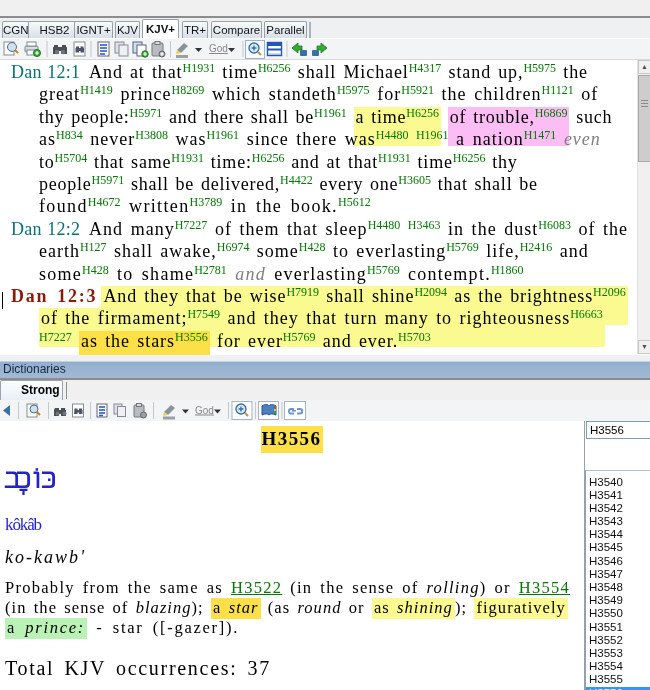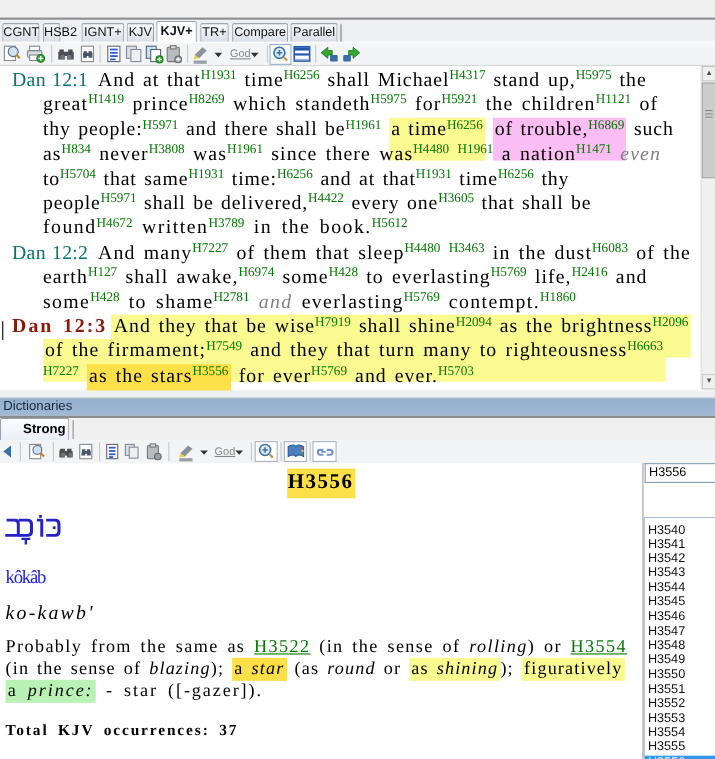--- a/index.html
+++ b/index.html
@@ -42,21 +42,21 @@
 </style>
 </head>
 <body>
 
 <div class="abs tbar" style="left:0;top:0;width:647px;height:15px;border-top:1px solid #7e95b2;margin-top:18px;">Bibles</div>
 <div class="abs" style="left:0;top:16px;width:650px;height:2px;background:#8c8c8c;"></div>
 <div class="abs" style="left:0;top:18px;width:650px;height:21px;background:#eef0f2;"></div>
 
 <div class="abs tabrow" style="left:0;top:19px;width:650px;height:20px;">
   <div class="tab" style="left:2px;width:34px;">CGNT</div>
-  <div class="tab" style="left:39px;width:16px;">HSB2</div>
+  <div class="tab" style="left:28px;width:53px;">HSB2</div>
   <div class="tab" style="left:74px;width:39px;">IGNT+</div>
   <div class="tab" style="left:115px;width:25px;">KJV</div>
   <div class="tab sel" style="left:142px;width:37px;">KJV+</div>
   <div class="tab" style="left:182px;width:26px;">TR+</div>
   <div class="tab" style="left:211px;width:51px;">Compare</div>
   <div class="tab" style="left:264px;width:43px;">Parallel</div>
   <div class="abs" style="left:309px;top:3px;width:2px;height:16px;background:#aab2bc;"></div>
   <div class="abs" style="left:0;top:19px;width:650px;height:1px;background:#fff;top:19px;"></div>
 </div>
 
@@ -222,21 +222,21 @@
         <path d="M13 5.5 h8 q5 0 5 5 v7 q0 4.5 -5 4.5 h-8 v-2.6 h8 q2.2 0 2.2 -2.2 v-6.5 q0 -2.6 -2.6 -2.6 h-7.6 z"></path>
         <path d="M15.5 22.8 h8 v2.2 h-2.9 v4 h-2.2 v-4 h-2.9 z"></path>
         <path d="M2 5.5 h7.5 q4.5 0 4.5 4.5 v9.4 h1.2 v2.6 H0.8 v-2.6 h10.5 v-9 q0 -2.3 -2.6 -2.3 h-6.7 z"></path>
       </g>
     </svg>
     <div class="abs fitw" style="left: 5px; top: 93.5px; font-size: 17px; color: rgb(34, 34, 221); letter-spacing: -1.109px; word-spacing: -2.219px;">kôkâb</div>
     <div class="abs fitw" style="left: 5px; top: 126px; font-size: 18px; font-style: italic; letter-spacing: 2.021px; word-spacing: 4.043px;">ko-kawb'</div>
     <div class="abs fitw" style="left: 5px; top: 157px; font-size: 16.5px; line-height: 20.5px; white-space: pre; letter-spacing: 1.274px; word-spacing: 2.549px;">Probably from the same as <span class="link">H3522</span> (in the sense of <span class="it">rolling</span>) or <span class="link">H3554</span></div>
     <div class="abs fitw" style="left: 5px; top: 176.8px; font-size: 16.5px; line-height: 20.5px; white-space: pre; letter-spacing: 1.047px; word-spacing: 2.095px;">(in the sense of <span class="it">blazing</span>); <span class="hc">a <span class="it">star</span></span> (as <span class="it">round</span> or <span class="hy">as <span class="it">shining</span></span>); <span class="hy">figuratively</span></div>
     <div class="abs fitw" style="left: 5px; top: 197.2px; font-size: 16.5px; line-height: 20.5px; white-space: pre; letter-spacing: 1.719px; word-spacing: 3.438px;"><span class="hg">a <span class="it">prince:</span></span> - star ([-gazer]).</div>
-    <div class="abs fitw" style="left: 5px; top: 236px; font-size: 14px; font-weight: bold; letter-spacing: 1.705px; word-spacing: 3.409px;">Total KJV occurrences: 37</div>
+    <div class="abs fitw" style="left: 5px; top: 236px; font-size: 20px; font-weight: normal; letter-spacing: 1.705px; word-spacing: 3.409px;">Total KJV occurrences: 37</div>
   </div>
 
 <div class="abs" style="left:584px;top:421px;width:1px;height:269px;background:#9aa0a8;"></div>
 
 <div class="abs" style="left:586px;top:421px;width:64px;height:18px;background:#fff;border:1px solid #7f9db9;border-right:none;box-sizing:border-box;font:11.5px 'Liberation Sans',sans-serif;line-height:16px;padding-left:3px;color:#000;">H3556</div>
 
 <div class="abs lst" style="left:585px;top:442px;width:65px;height:248px;background:#fff;border-top:1px solid #aebfd4;border-left:1px solid #8aa0b8;box-sizing:border-box;overflow:hidden;padding-top:4.5px;margin-top:28px;" id="hlist">
     <div class="row">H3540</div>
     <div class="row">H3541</div>
     <div class="row">H3542</div>

